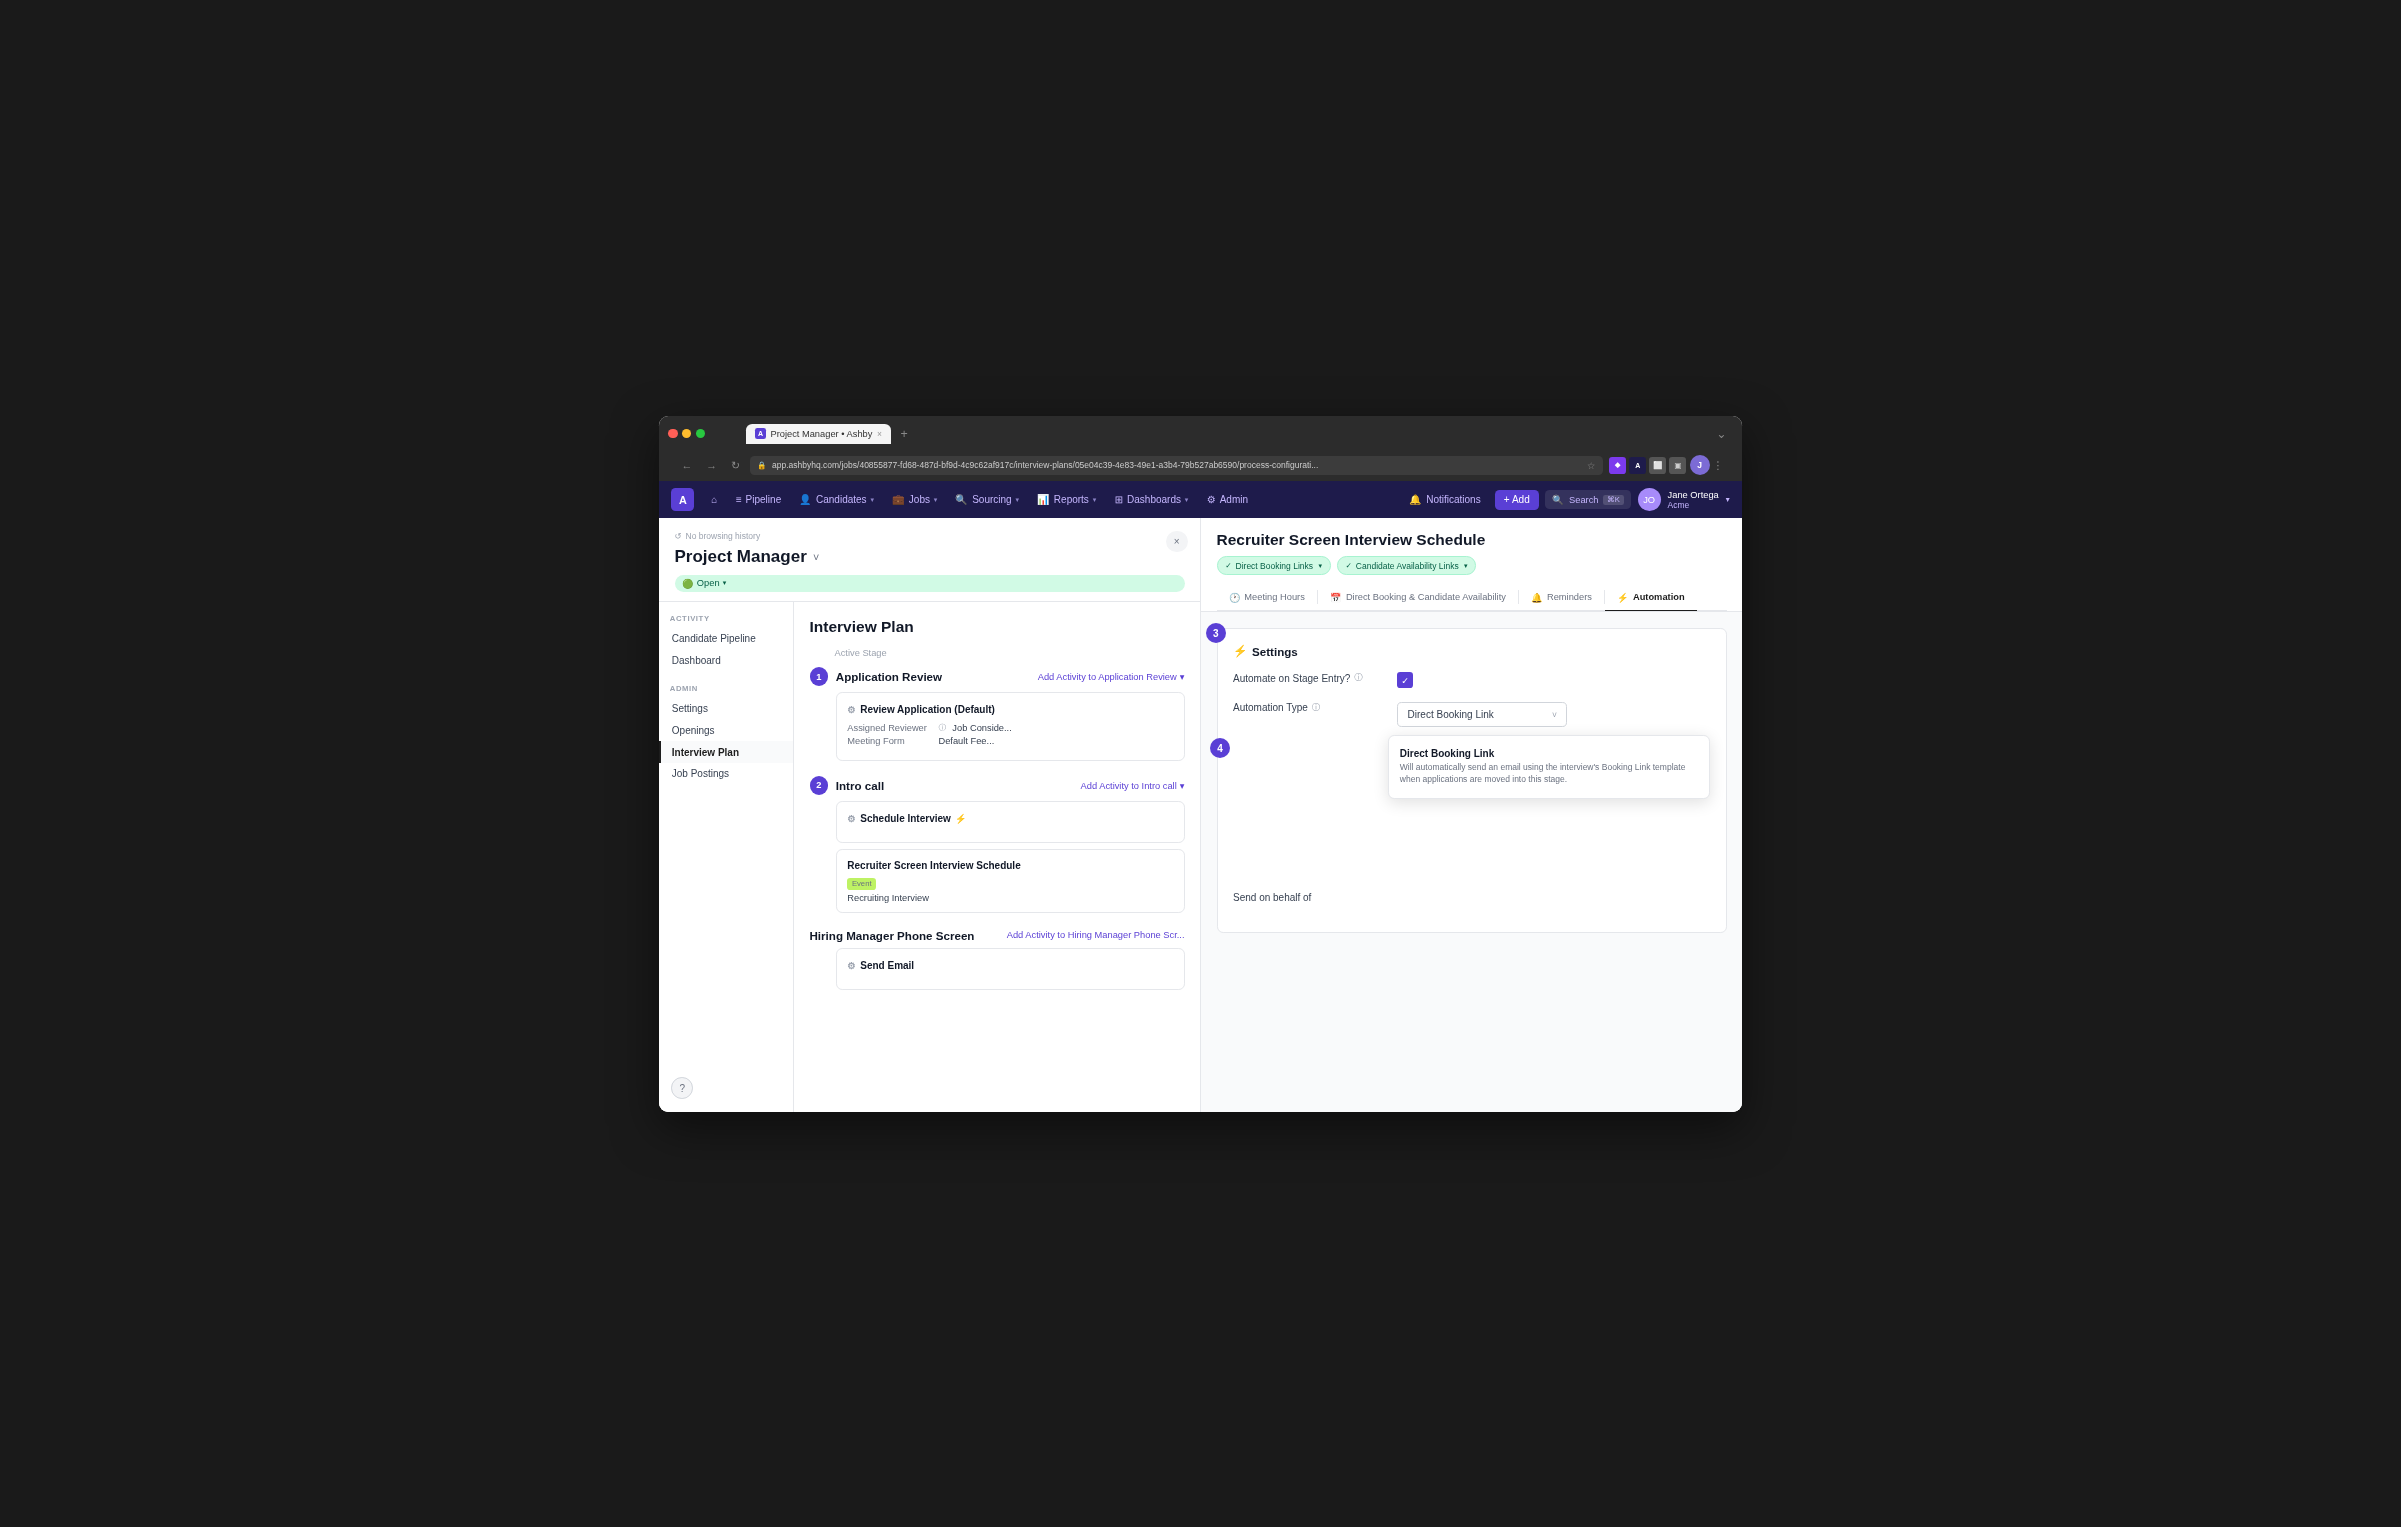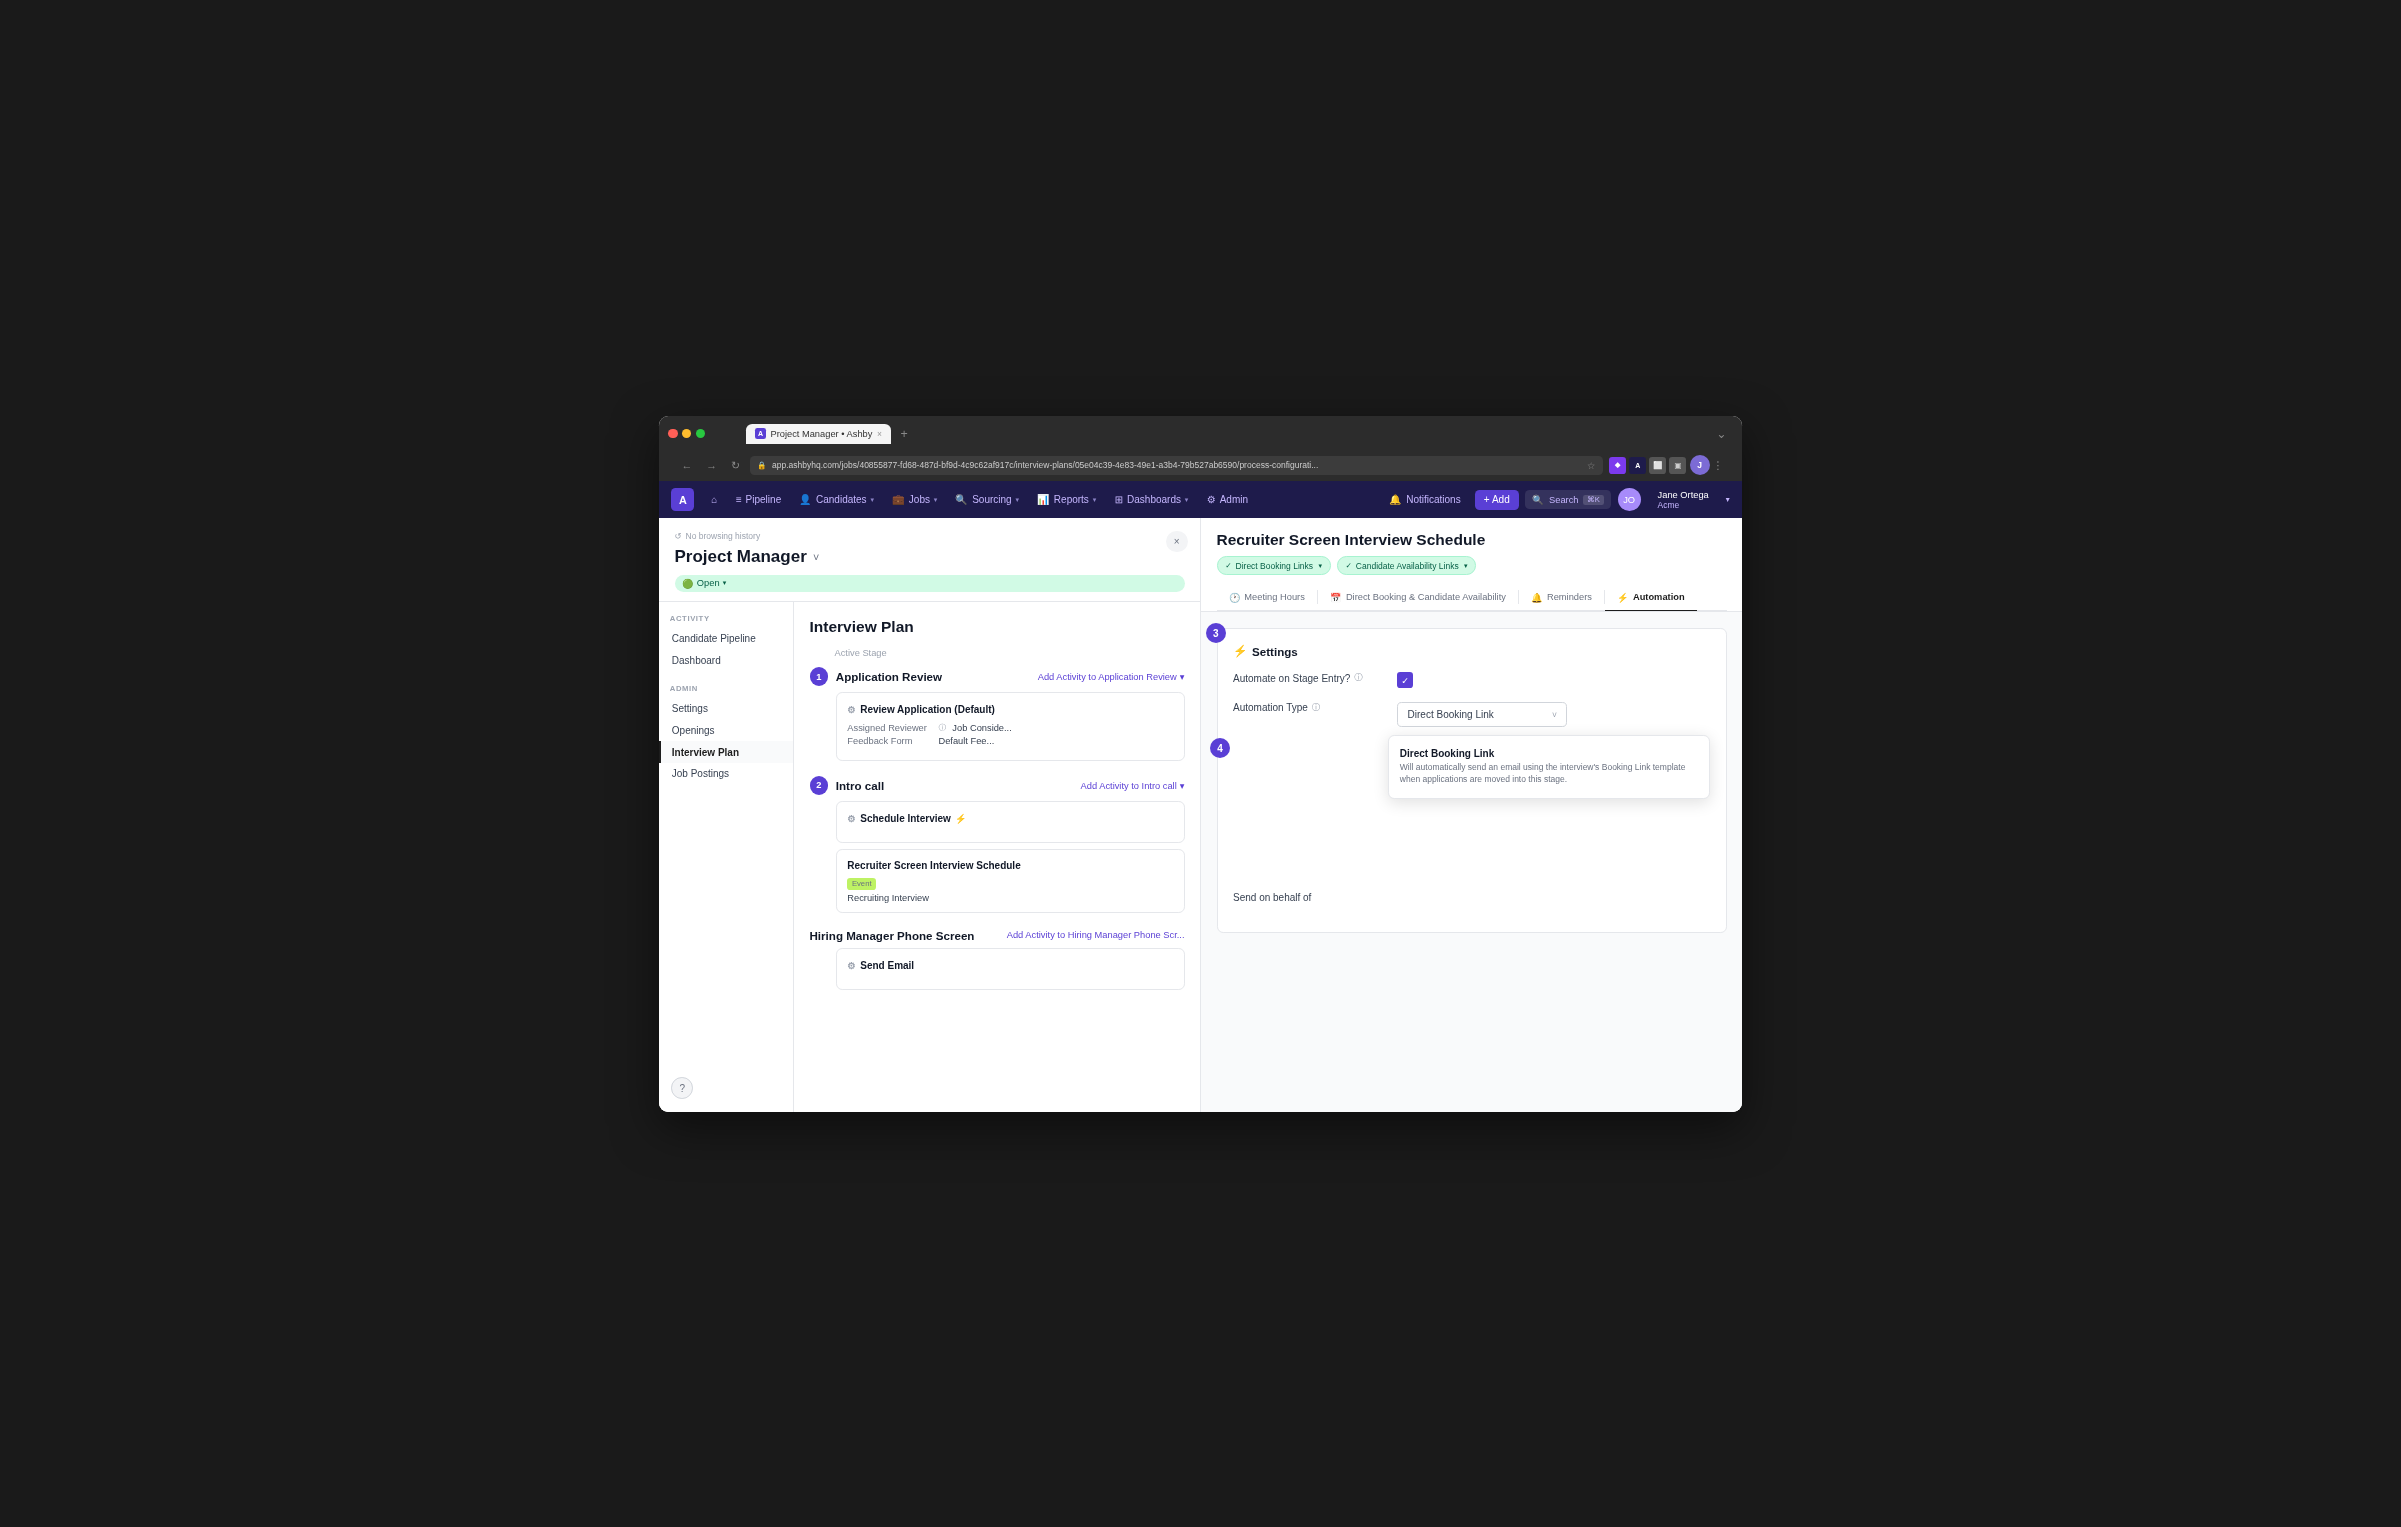--- a/index.html
+++ b/index.html
@@ -231,21 +231,21 @@
     }
 
     .nav-shortcut {
       background: rgba(255,255,255,0.15);
       padding: 0.8px 3.9px;
       border-radius: 2.3px;
       font-size: 7.7px;
     }
 
     .user-info {
-      display: flex; align-items: center; gap: 17px;
+      display: flex; align-items: center; gap: 7px;
       cursor: pointer;
     }
 
     .user-avatar {
       width: 23px; height: 23px;
       border-radius: 50%;
       background: #a78bfa;
       display: flex; align-items: center; justify-content: center;
       color: white; font-size: 9.3px;
     }
@@ -853,21 +853,21 @@
                 <div class="stage-card-title">
                   <span class="gear-icon">⚙</span>
                   <span>Review Application (Default)</span>
                 </div>
                 <div class="card-field">
                   <span class="card-field-label">Assigned Reviewer</span>
                   <span class="info-icon">ⓘ</span>
                   <span class="card-field-value">Job Conside...</span>
                 </div>
                 <div class="card-field">
-                  <span class="card-field-label">Feedback Form</span>
+                  <span class="card-field-label">Meeting Form</span>
                   <span class="card-field-value">Default Fee...</span>
                 </div>
               </div>
             </div>
 
             <div class="stage-item">
               <div class="stage-header">
                 <div class="stage-number">2</div>
                 <span class="stage-name">Intro call</span>
                 <button class="add-activity-btn">

